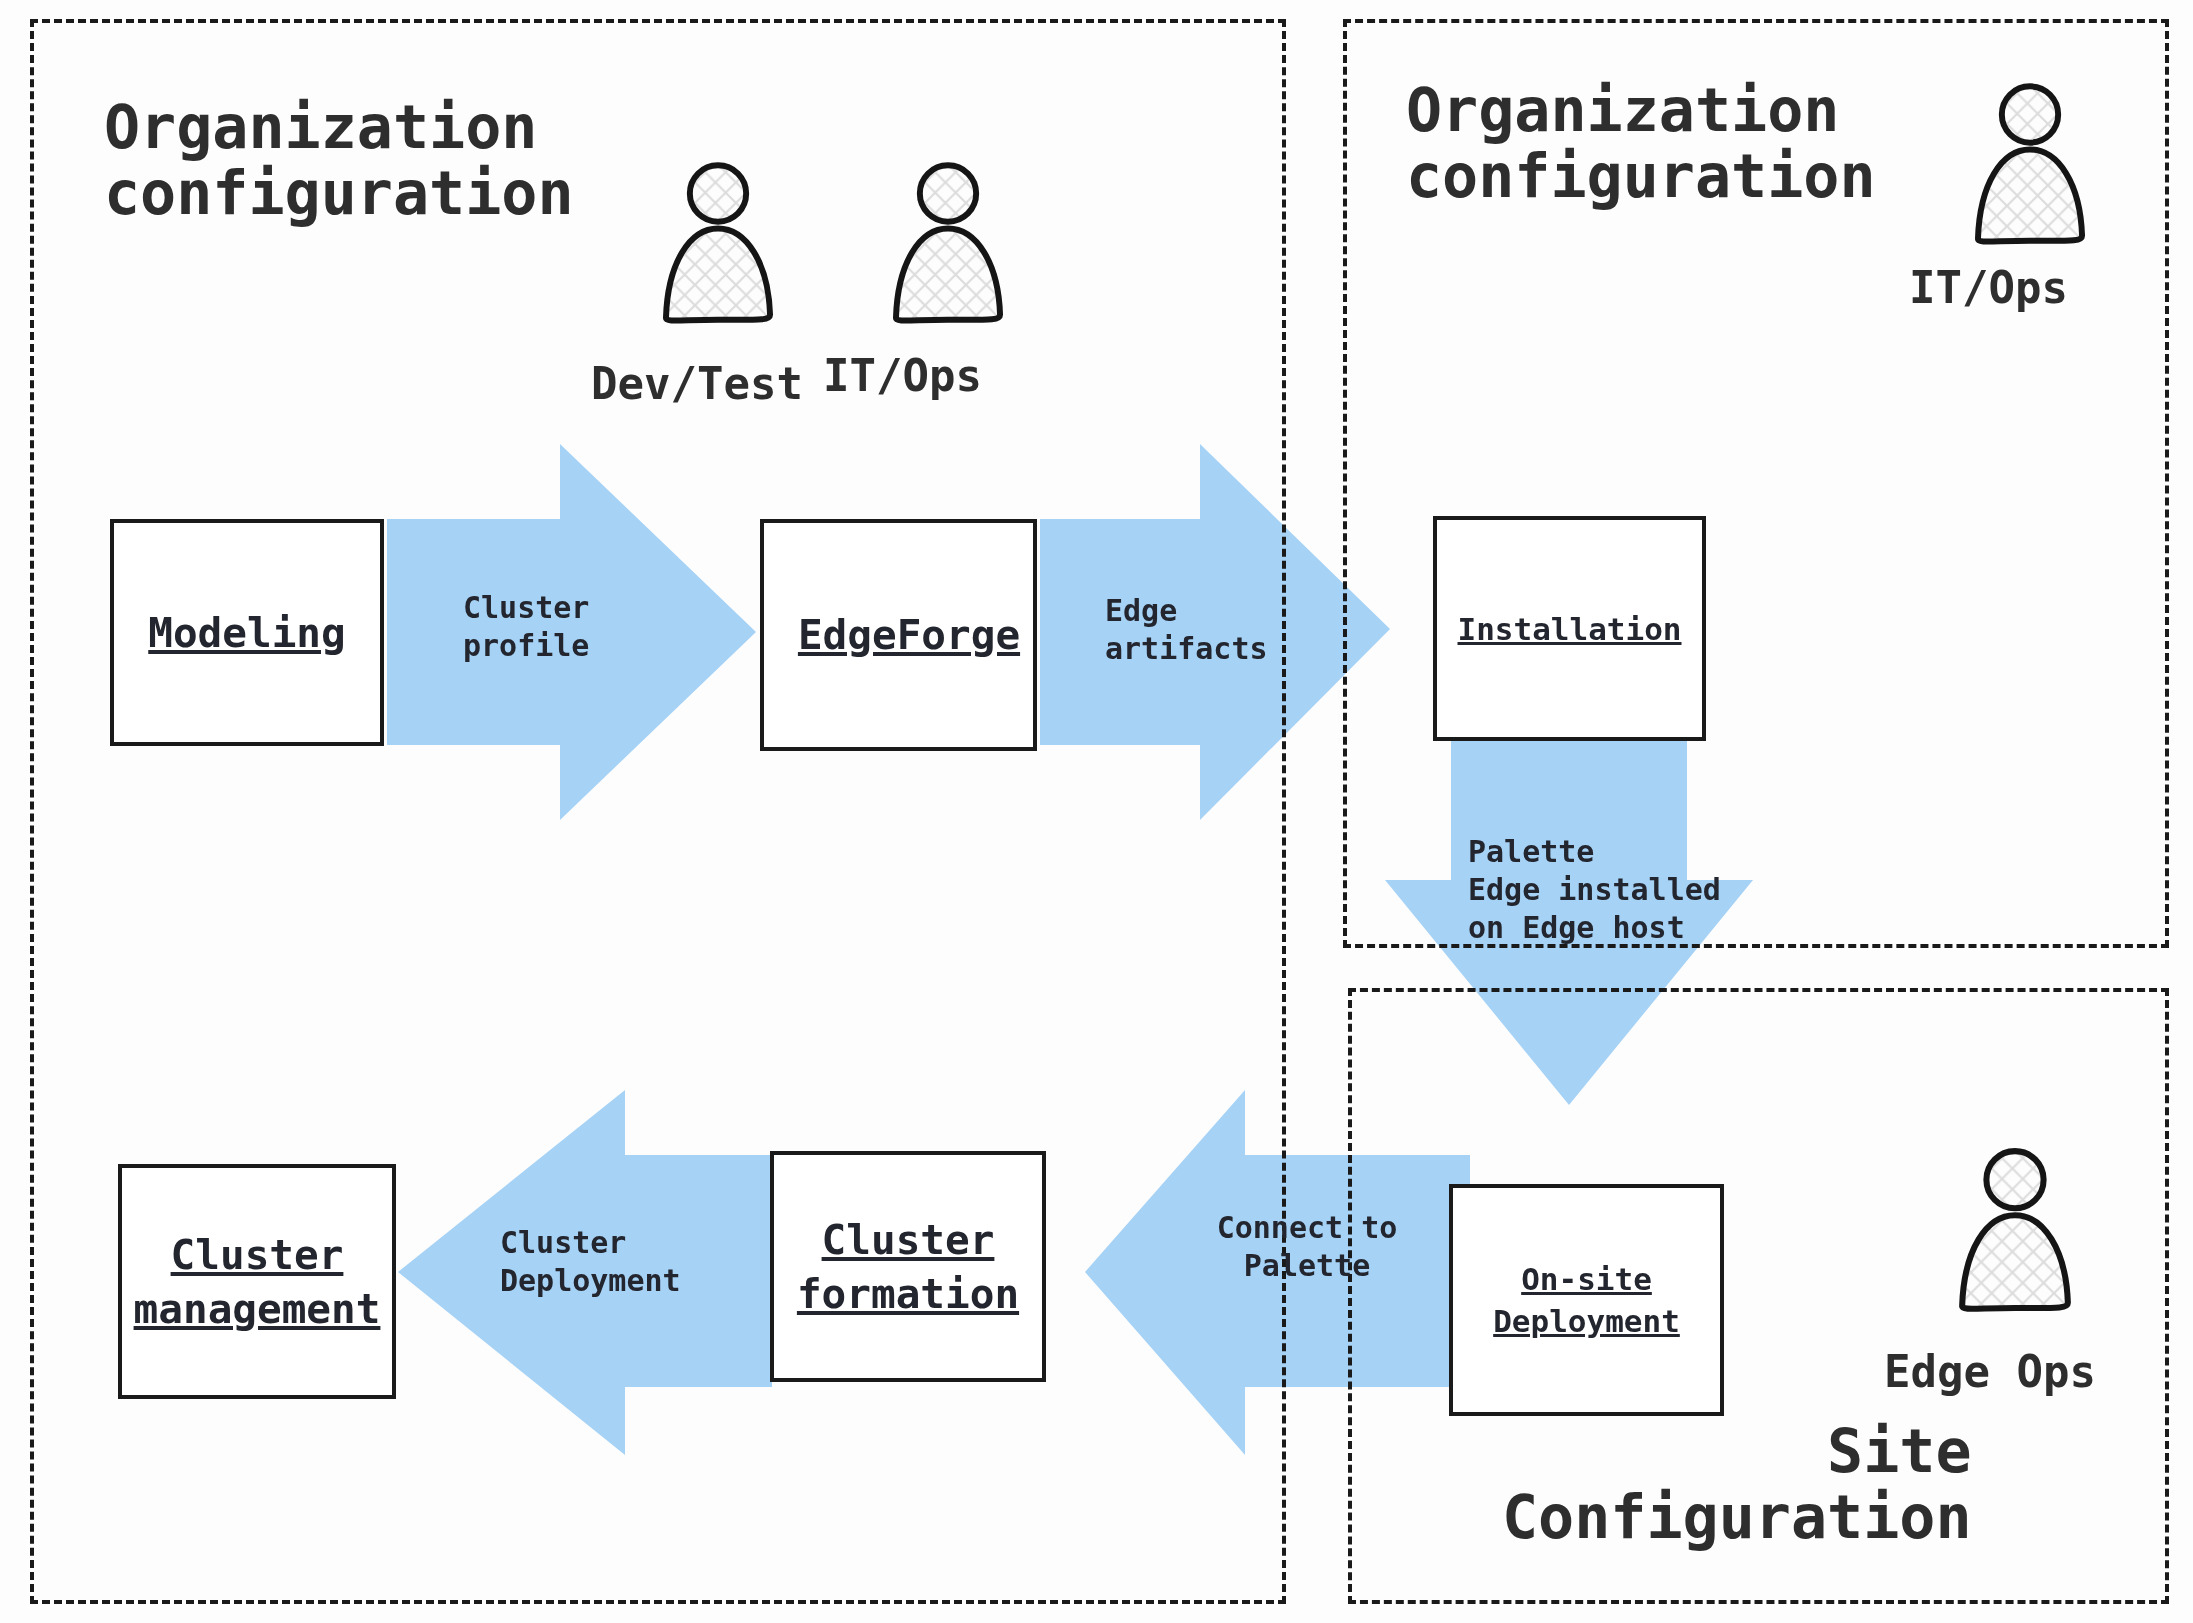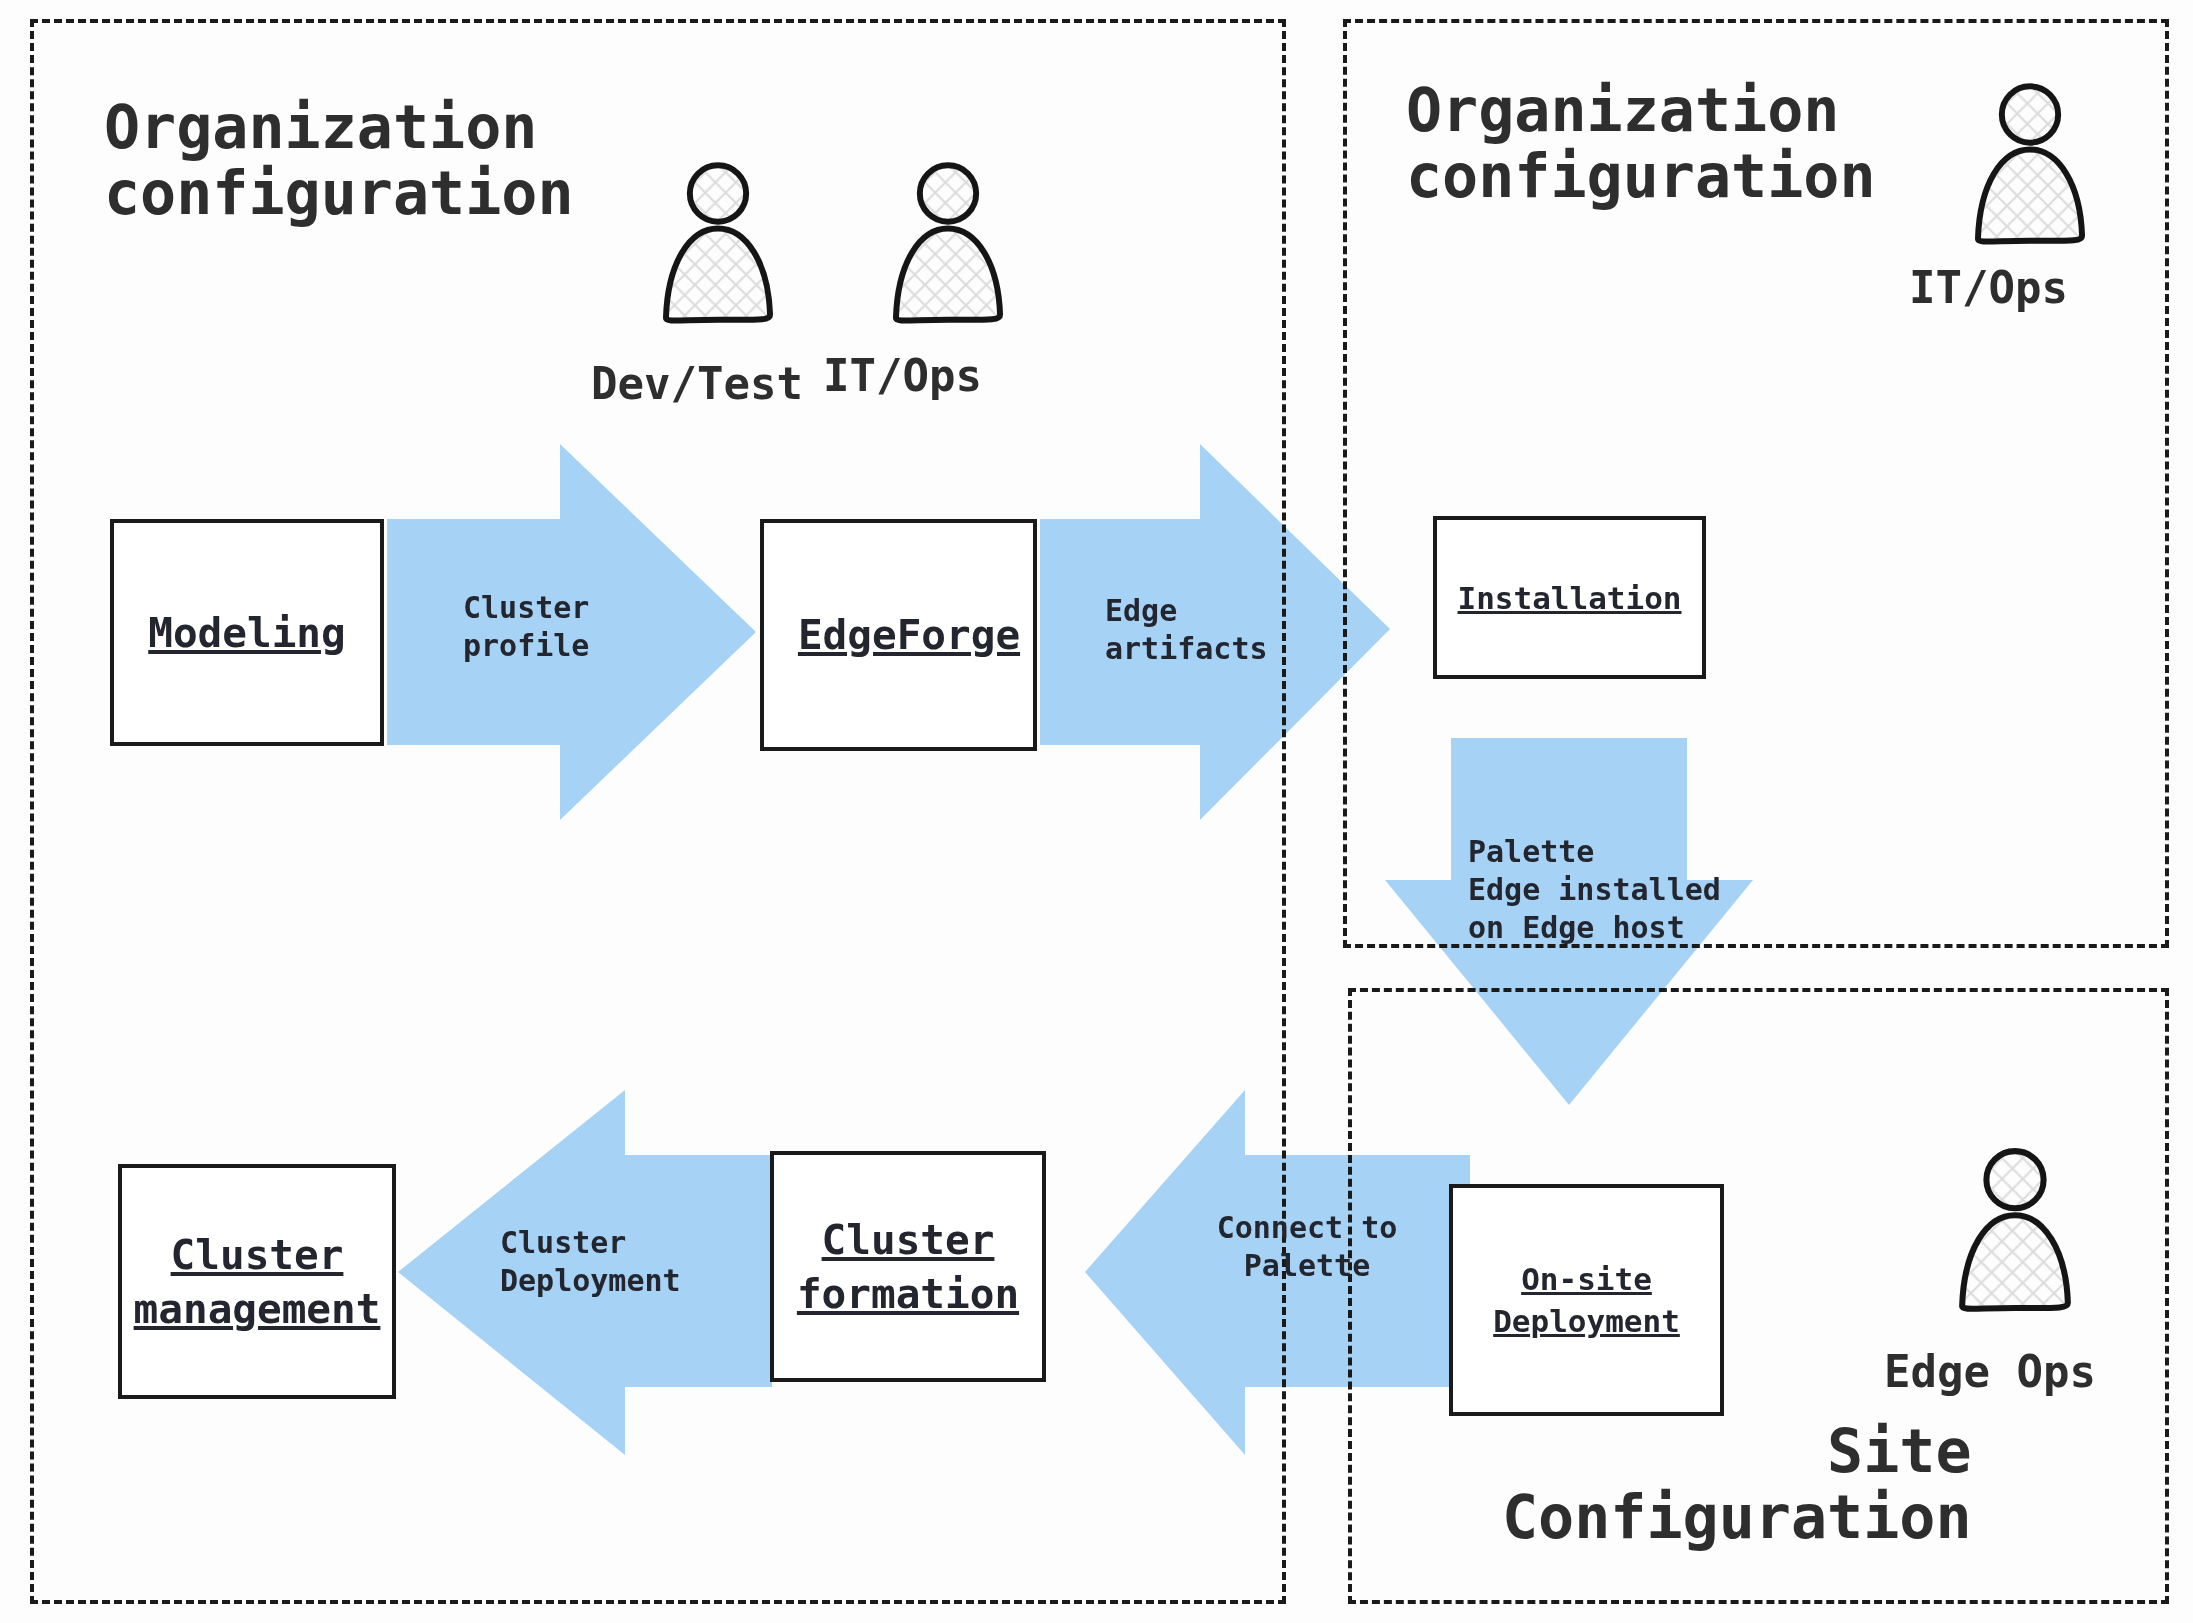--- a/index.html
+++ b/index.html
@@ -75,21 +75,21 @@
     <span>Site</span>
     <span>Configuration</span>
   </div>
 
   <div class="node big" style="left:110px;top:519px;width:274px;height:227px;">
     <span>Modeling</span>
   </div>
   <div class="node big" style="left:760px;top:519px;width:277px;height:232px;padding-left:21px;">
     <span>EdgeForge</span>
   </div>
-  <div class="node small" style="left:1433px;top:516px;width:273px;height:163px;">
+  <div class="node small" style="left:1433px;top:516px;width:273px;height:225px;">
     <span>Installation</span>
   </div>
   <div class="node small" style="left:1449px;top:1184px;width:275px;height:232px;">
     <span>On-site</span>
     <span>Deployment</span>
   </div>
   <div class="node big" style="left:770px;top:1151px;width:276px;height:231px;">
     <span>Cluster</span>
     <span>formation</span>
   </div>

